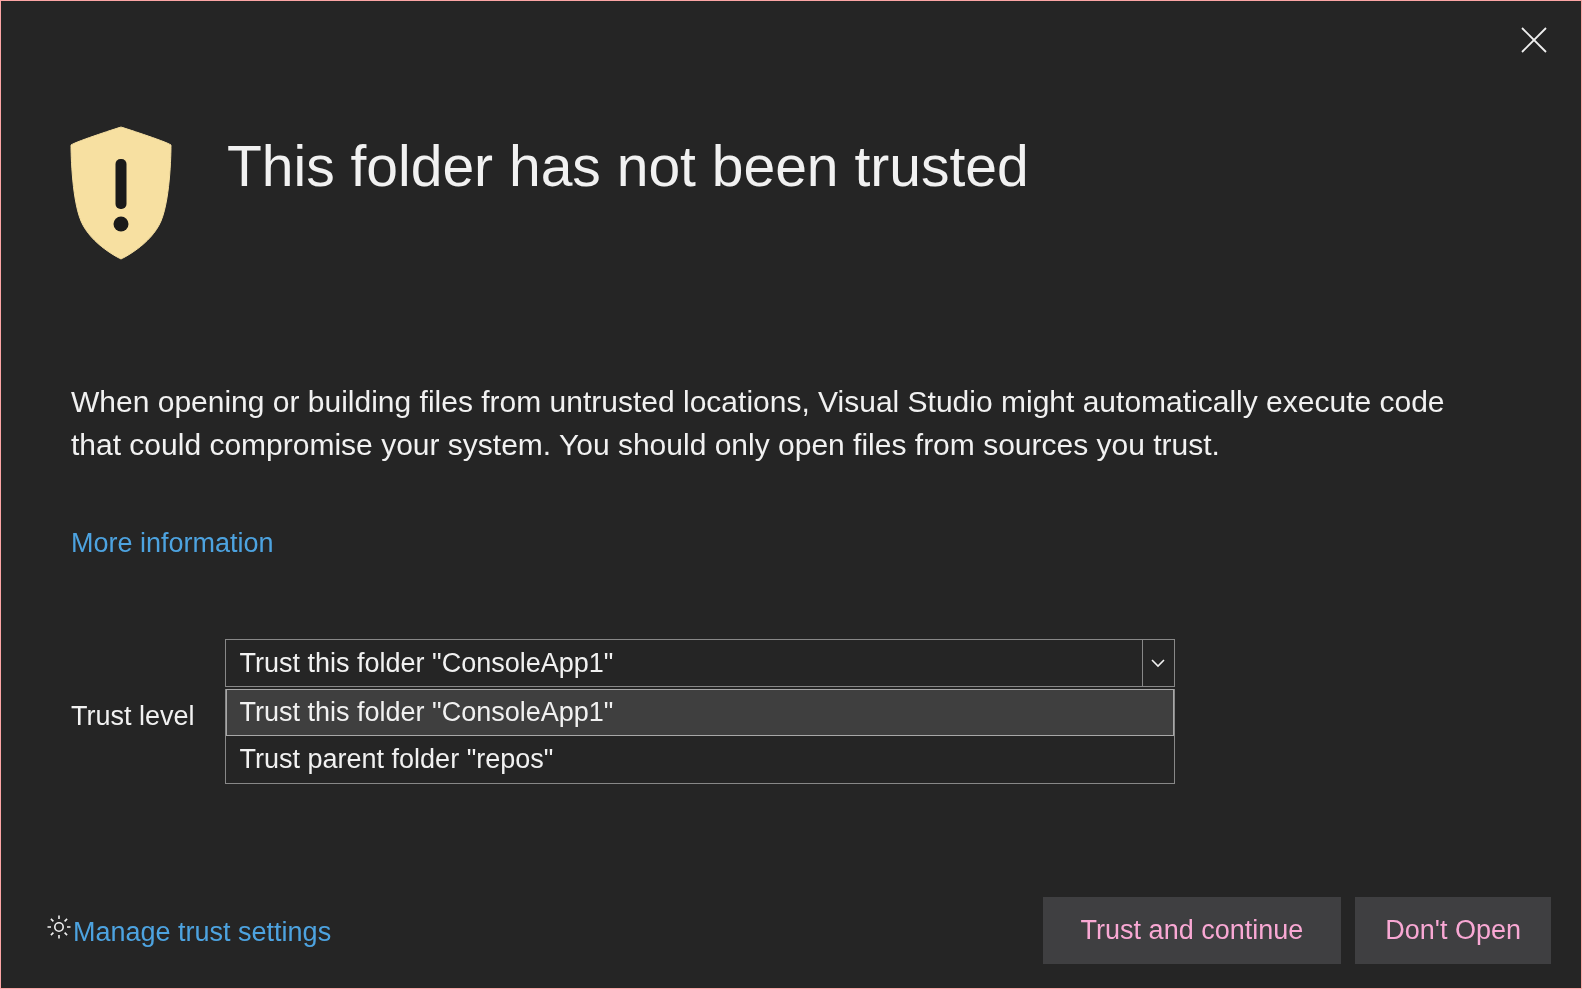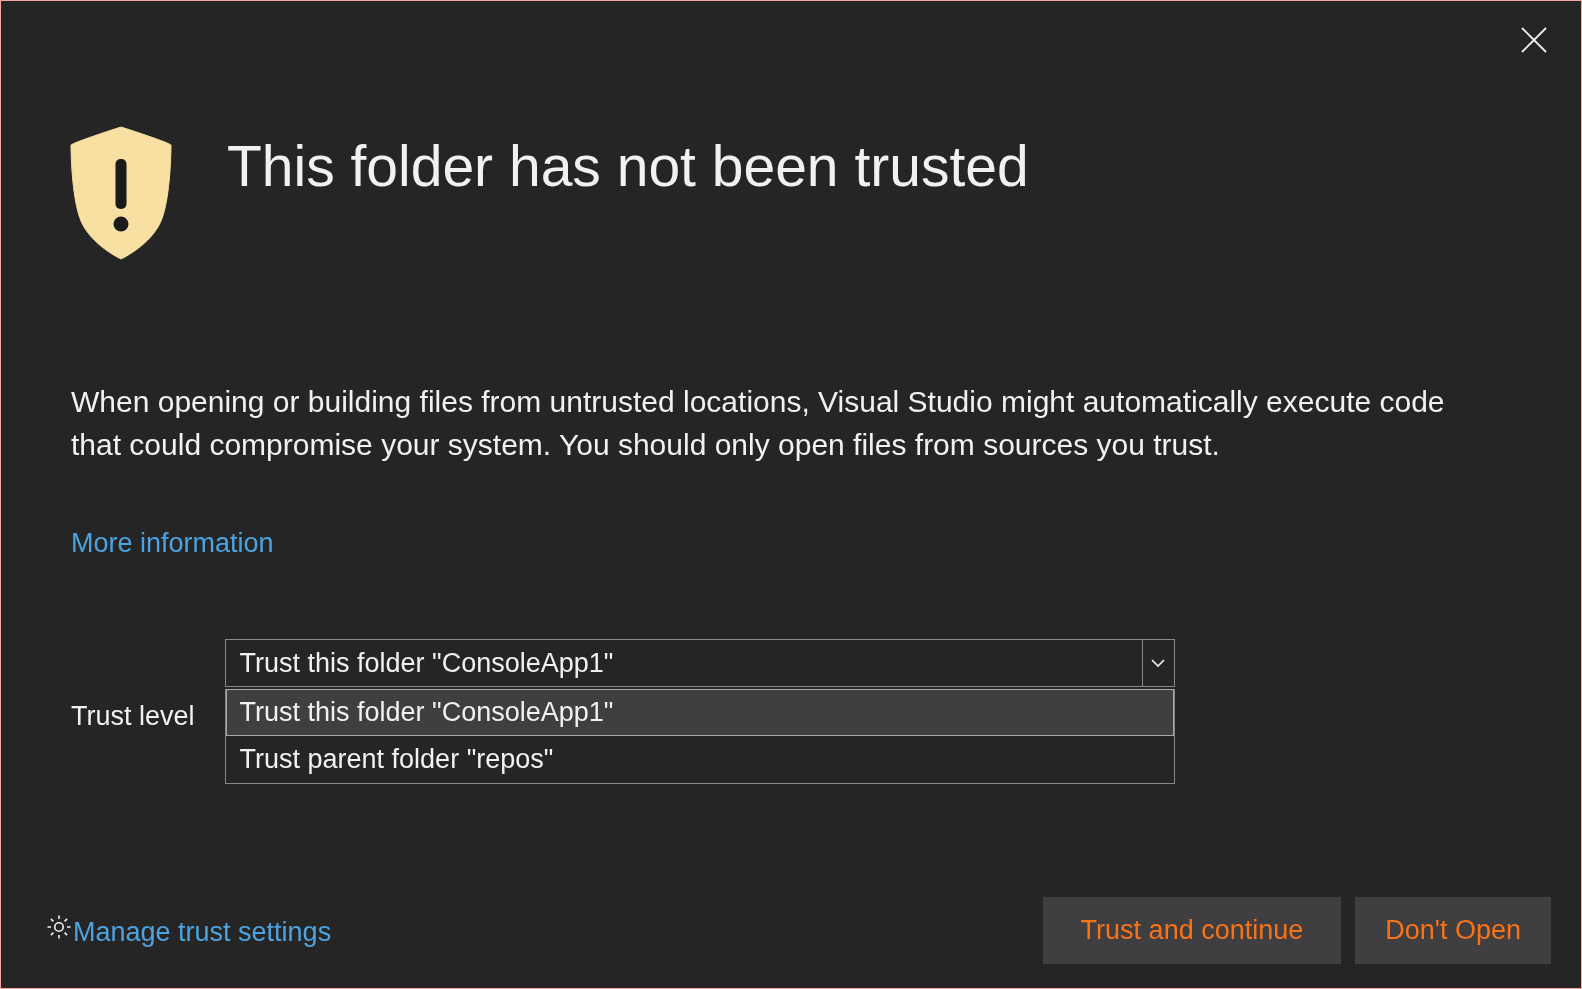--- a/index.html
+++ b/index.html
@@ -145,21 +145,21 @@
       cursor: pointer;
     }
     .manage-link span {
       font-size: 27px;
       color: #4da3e0;
       font-weight: 300;
     }
     .btn-row { display: flex; gap: 14px; }
     .btn {
       background: #3f3f41;
-      color: #f97316;
+      color: #f9a8d4;
       border: none;
       font-size: 27px;
       padding: 18px 38px;
       cursor: pointer;
       font-family: inherit;
       font-weight: 300;
     }
     .btn-dontopen { padding: 18px 30px; }
   </style>
 </head>

